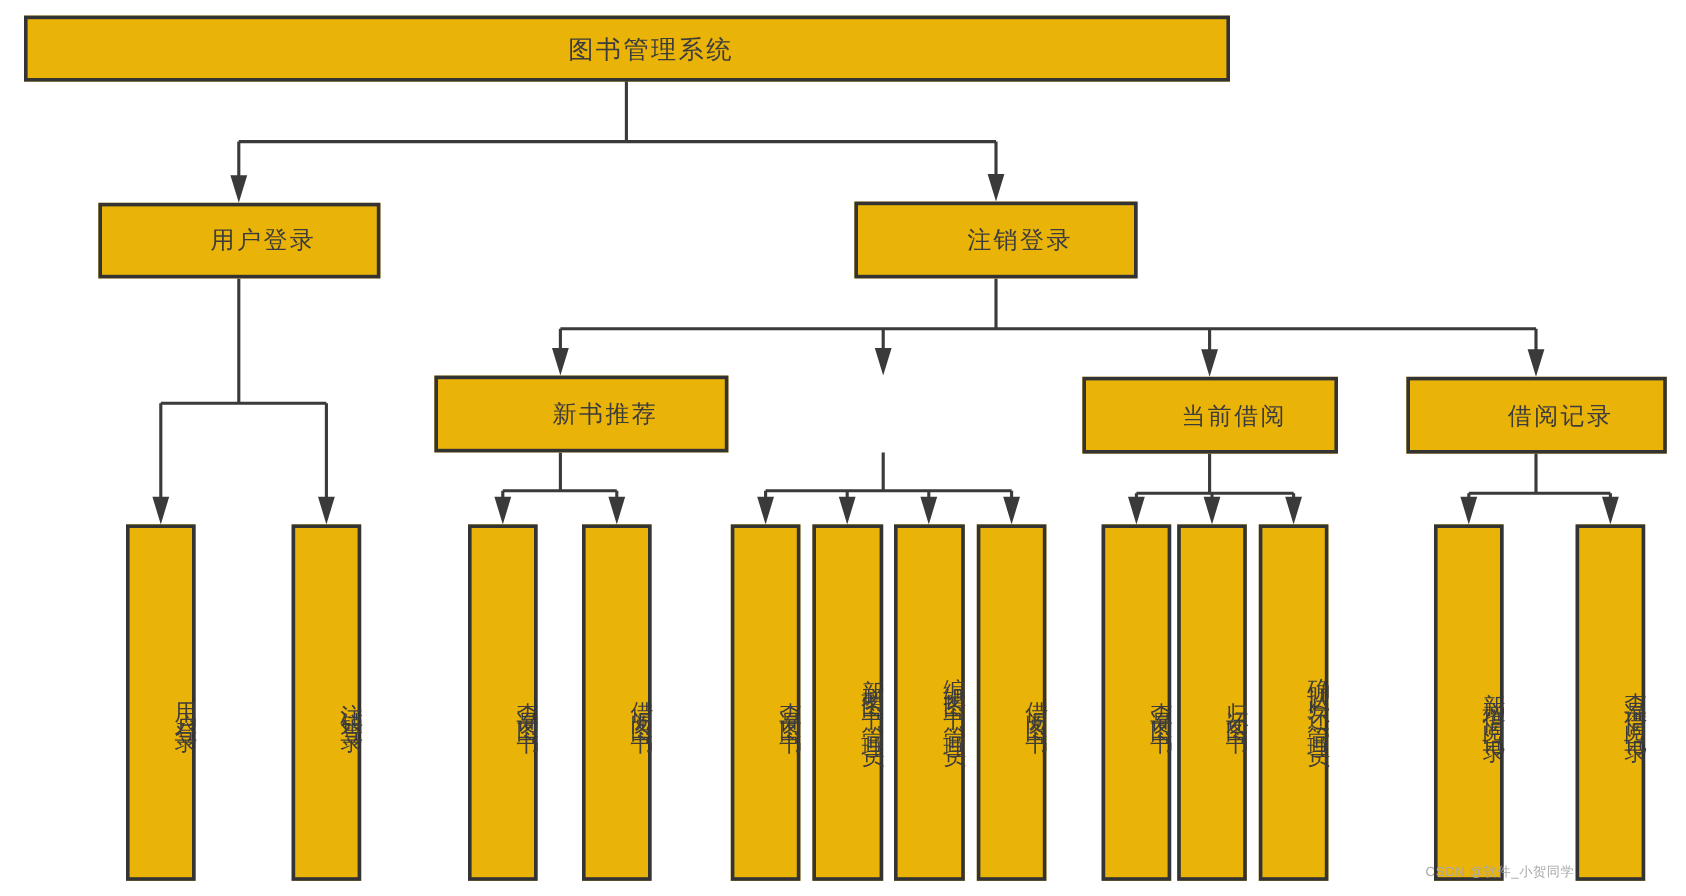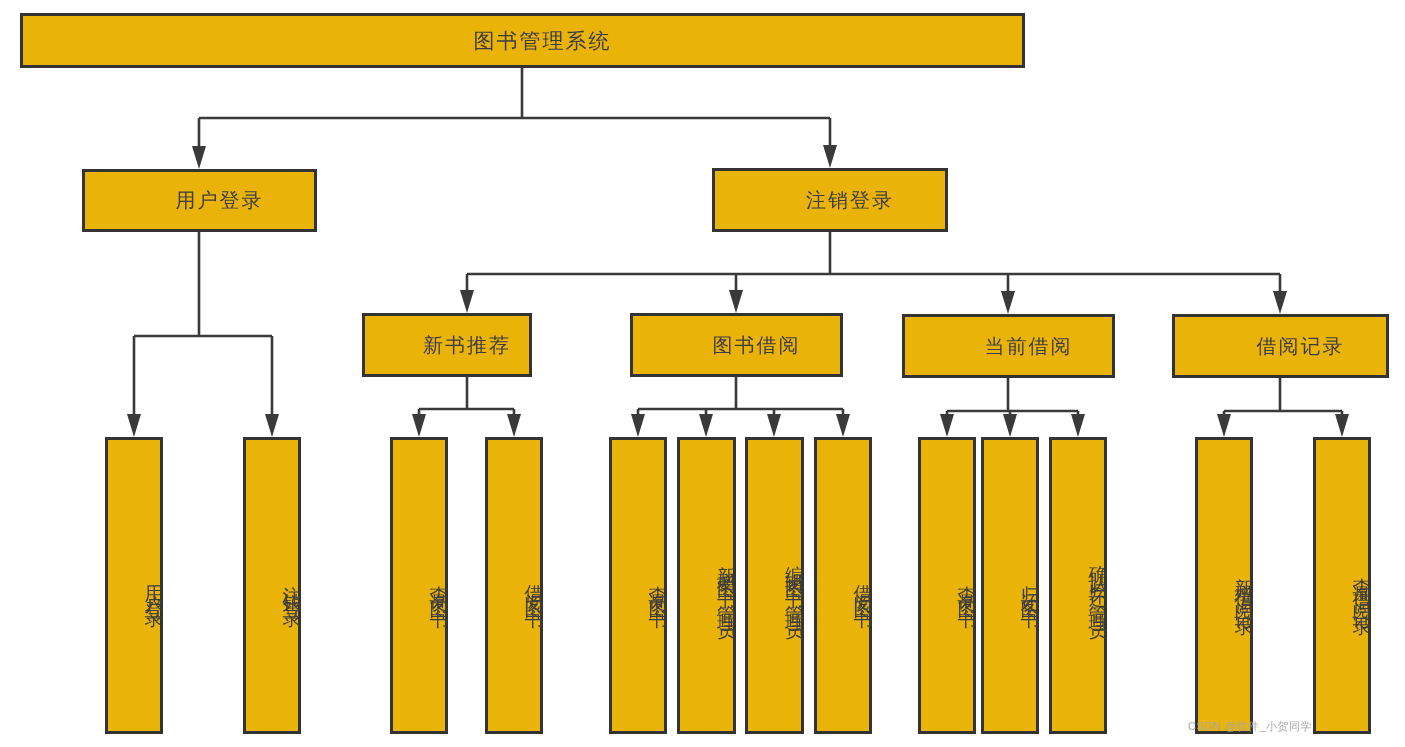--- a/index.html
+++ b/index.html
@@ -115,25 +115,22 @@
     <span>图书管理系统</span>
   </div>
 
   <div class="box hbox" style="left:82px;top:169px;width:235px;height:63px;">
     <span>用户登录</span>
   </div>
   <div class="box hbox" style="left:712px;top:168px;width:236px;height:64px;">
     <span>注销登录</span>
   </div>
 
-  <div class="box hbox" style="left:362px;top:313px;width:170px;height:64px;justify-content:center;">
+  <div class="box hbox" style="left:362px;top:313px;width:245px;height:64px;justify-content:center;">
     <span>新书推荐</span>
-  </div>
-  <div class="box hbox" style="left:630px;top:313px;width:213px;height:64px;">
-    <span>图书借阅</span>
   </div>
   <div class="box hbox" style="left:902px;top:314px;width:213px;height:64px;">
     <span>当前借阅</span>
   </div>
   <div class="box hbox" style="left:1172px;top:314px;width:217px;height:64px;">
     <span>借阅记录</span>
   </div>
 
   <div class="box vbox" style="left:105px;top:437px;width:58px;height:297px;">
     <span>用户登录</span>

